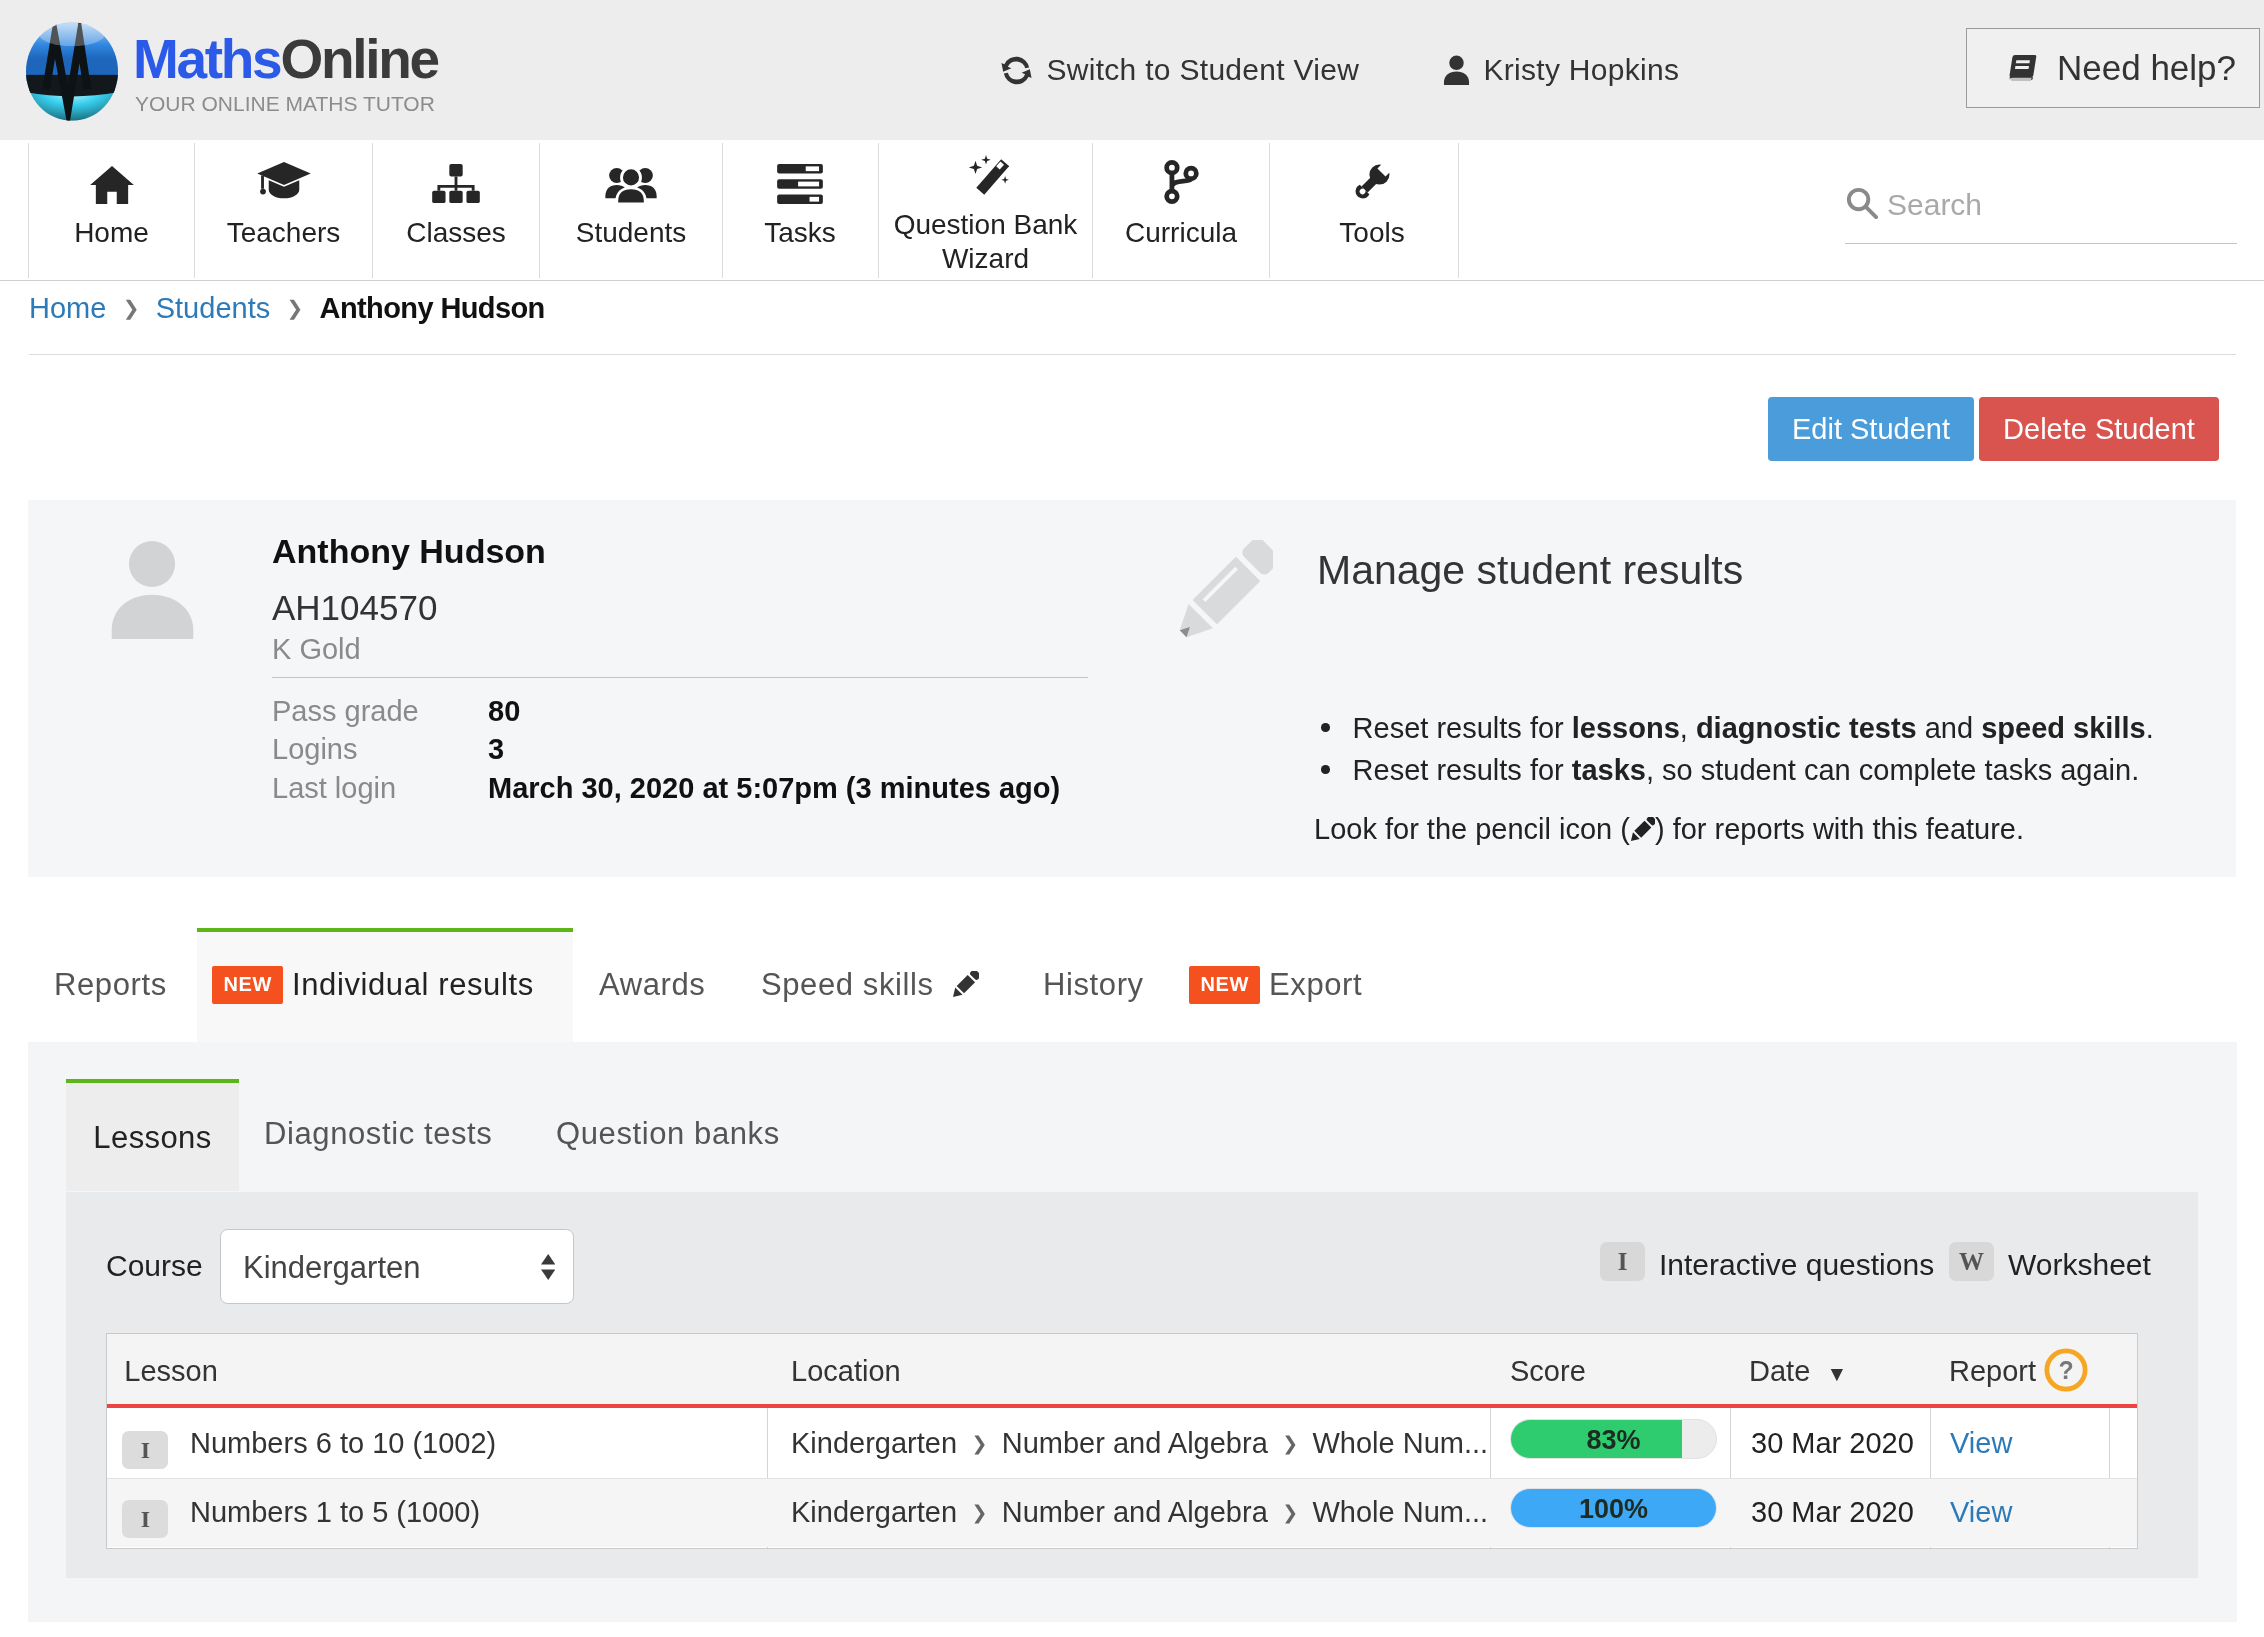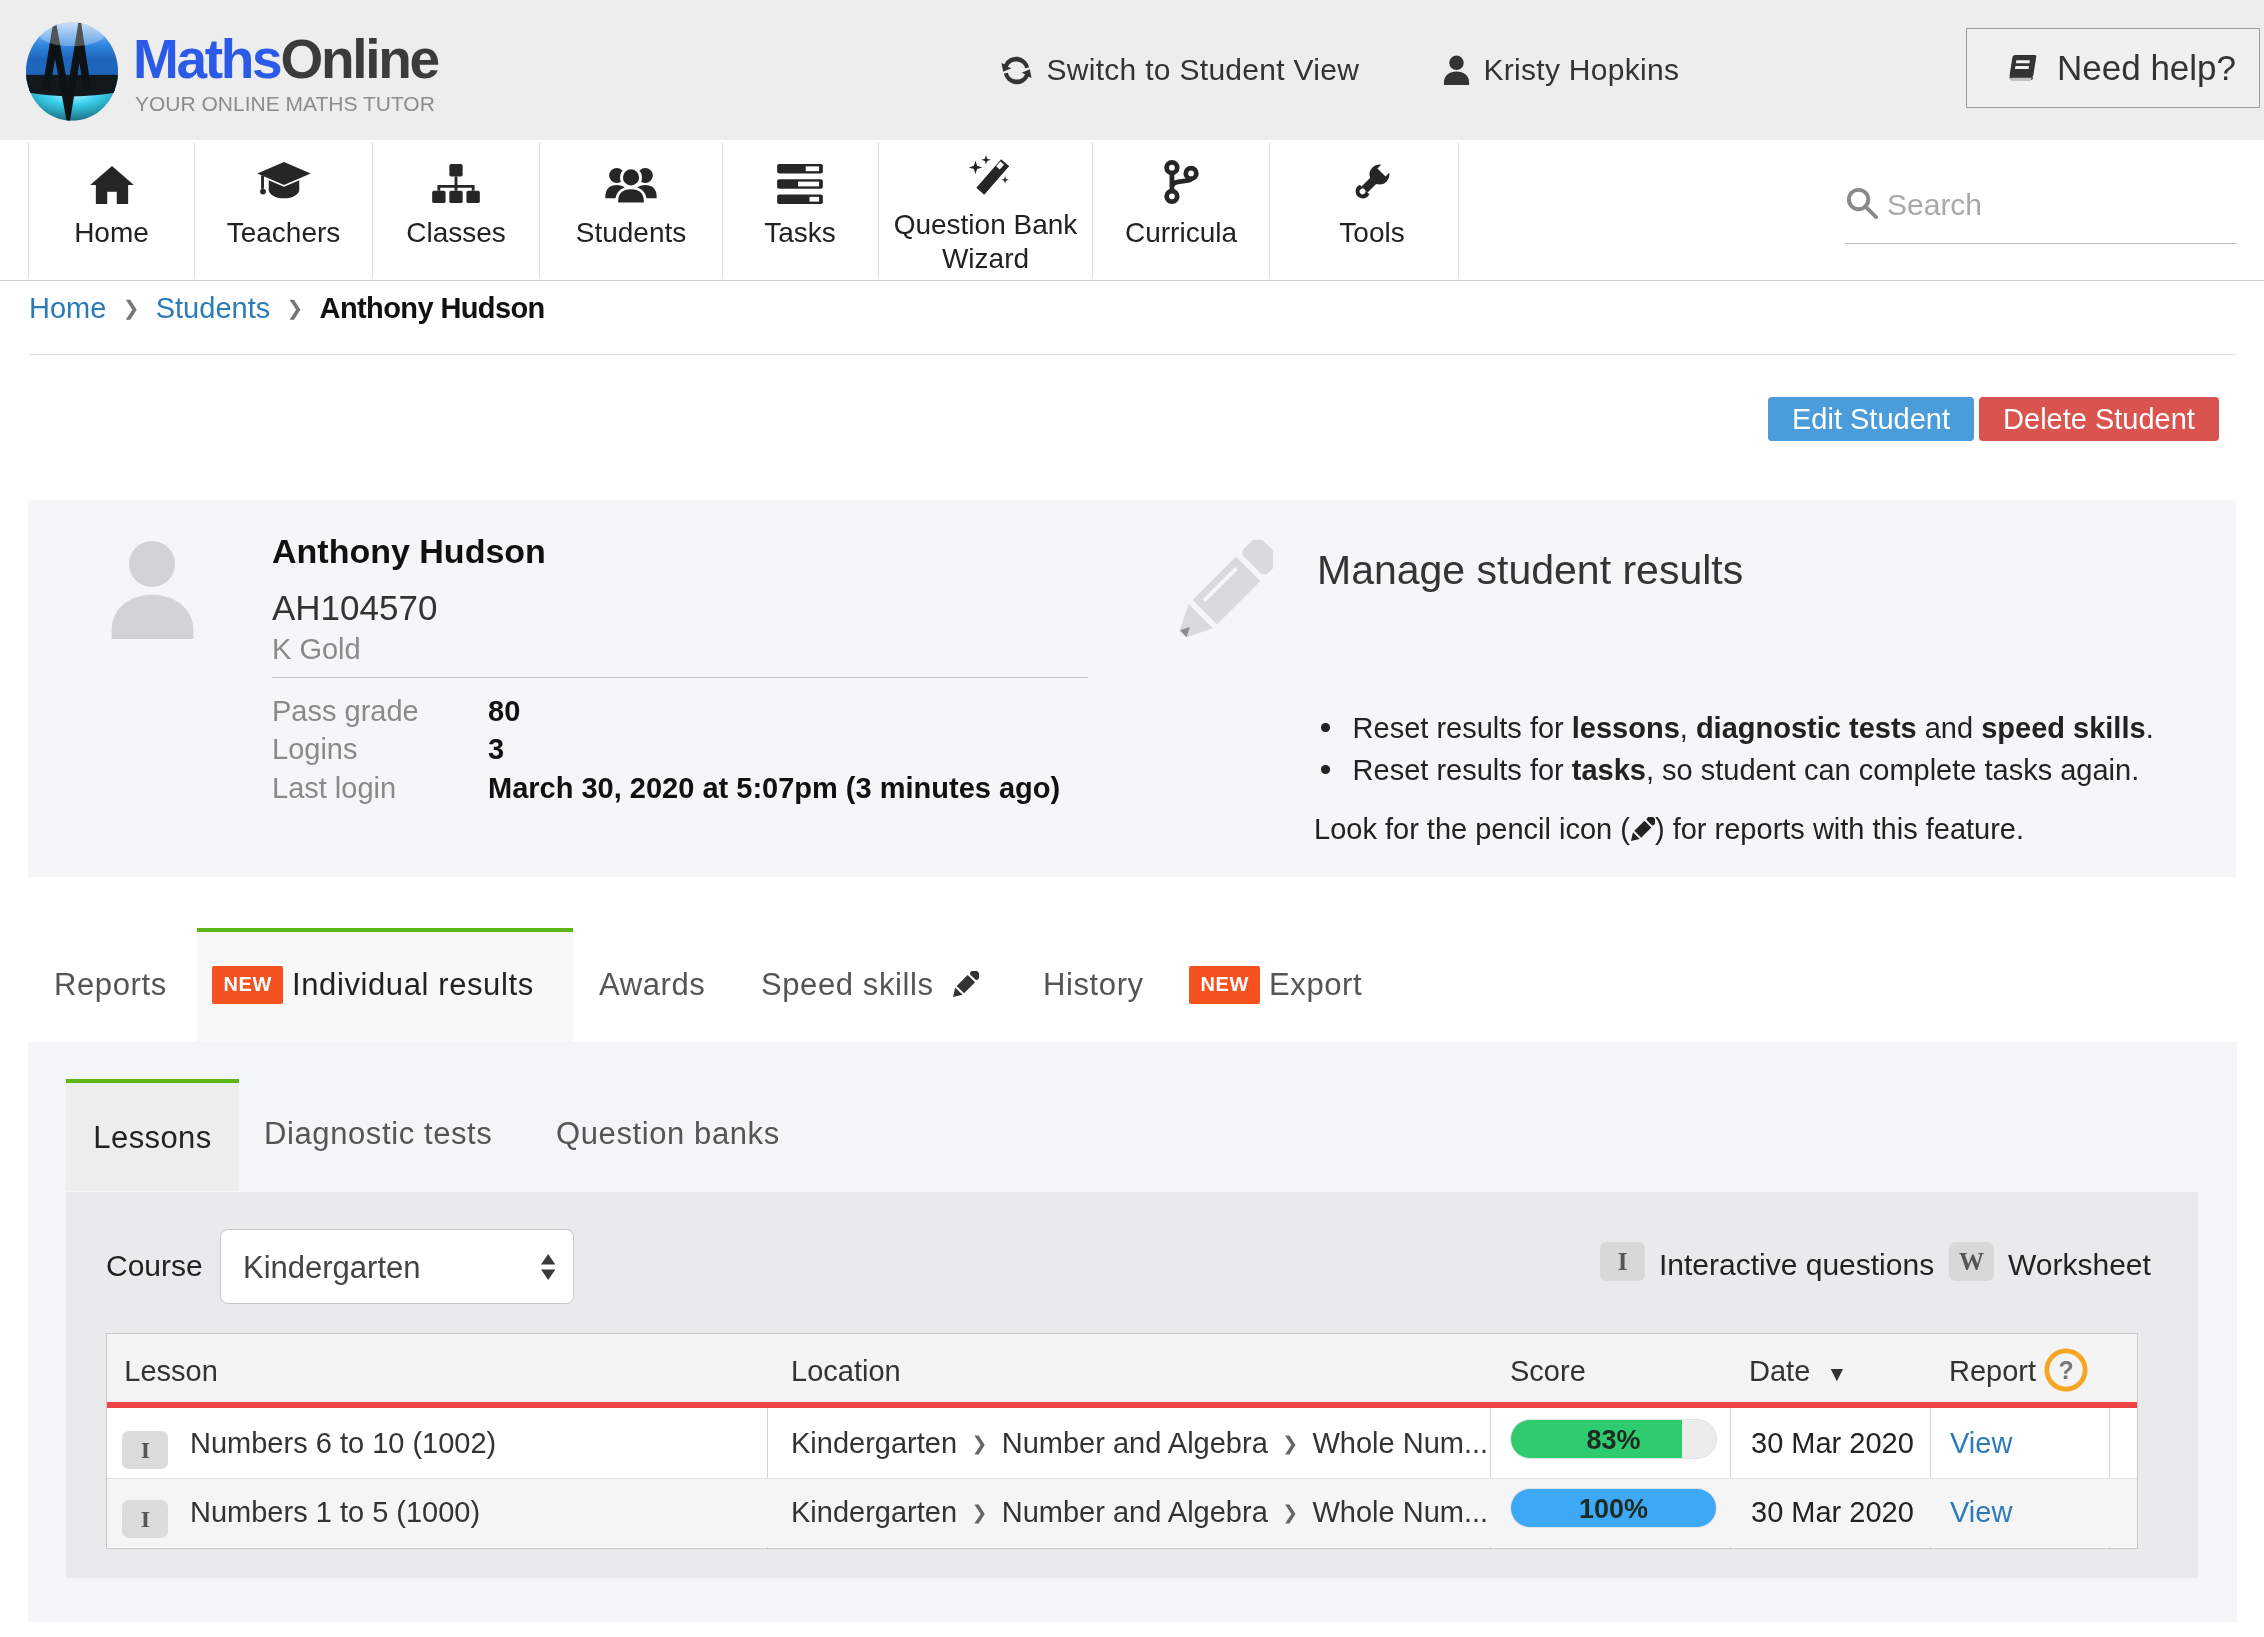--- a/index.html
+++ b/index.html
@@ -25,21 +25,21 @@
 #search .sph { position:absolute; left:42px; top:25px; font-size:30px; color:#a9a9a9; }
 
 
 #crumb { position:absolute; left:29px; top:292px; font-size:29px; color:#555; }
 #crumb a { color:#2d7ab9; text-decoration:none; }
 #crumb b { color:#111; letter-spacing:-0.6px; }
 #crumb .sep { color:#777; font-size:20px; padding:0 16.3px; position:relative; top:-2.9px; }
 #hr1 { position:absolute; left:29px; top:354px; width:2207px; height:1px; background:#dcdcdc; }
 
 
-.btn { position:absolute; top:397px; height:44px; color:#fff; font-size:29px; display:flex; align-items:center; justify-content:center; border-radius:3.8px; }
+.btn { position:absolute; top:397px; height:64px; color:#fff; font-size:29px; display:flex; align-items:center; justify-content:center; border-radius:3.8px; }
 #btnedit { left:1768px; width:206px; background:#4a9cdb; }
 #btndel { left:1979px; width:240px; background:#d9534f; }
 
 
 #panel { position:absolute; left:28px; top:500px; width:2208px; height:377px; background:#f5f6f8; }
 #pname { position:absolute; left:244px; top:32px; font-size:34px; font-weight:bold; color:#111; }
 #pid { position:absolute; left:244px; top:88px; font-size:35px; color:#333; }
 #pgold { position:absolute; left:244px; top:133px; font-size:29px; color:#8a8a8a; }
 #phr { position:absolute; left:244px; top:177px; width:816px; height:1px; background:#c4c4c4; }
 .prow { position:absolute; left:244px; font-size:29px; color:#8a8a8a; }
@@ -66,21 +66,21 @@
 
 #courselab { position:absolute; left:40px; top:57px; font-size:30px; color:#222; }
 #sel { position:absolute; left:154px; top:37px; width:354px; height:75px; background:#fff; border:1.9px solid #c6c6c6; border-radius:7.7px; }
 #sel .st { position:absolute; left:22px; top:20px; font-size:31px; color:#444; }
 .lgbadge { position:absolute; width:45px; height:39px; background:#d8d8d8; border-radius:6.7px; text-align:center; font-family:"Liberation Serif", serif; font-weight:bold; font-size:25px; color:#555; line-height:39px; top:50px; }
 .lgtext { position:absolute; top:56px; font-size:30px; color:#222; white-space:nowrap; }
 
 
 #tbl { position:absolute; left:40px; top:141px; width:2032px; height:216px; background:#fff; border:1px solid #c9c9c9; }
 .col { position:absolute; top:0; bottom:0; border-right:1px solid #d4d4d4; }
-#thead { position:absolute; left:0; right:0; top:0; height:74px; background:#f4f4f5; border-bottom:6px solid #ef4444; }
+#thead { position:absolute; left:0; right:0; top:0; height:74px; background:#f4f4f5; border-bottom:4px solid #ef4444; }
 .hlab { position:absolute; top:21px; font-size:29px; color:#333; }
 #row2 { position:absolute; left:0; right:0; top:144px; height:69px; background:#f5f5f6; border-top:1px solid #e3e3e3; }
 .ibadge { position:absolute; width:46px; height:38px; background:#dcdcdc; border-radius:6.7px; text-align:center; font-family:"Liberation Serif", serif; font-weight:bold; font-size:24px; color:#555; line-height:38px; }
 .ltext { position:absolute; font-size:29px; color:#333; white-space:nowrap; }
 .loc { position:absolute; font-size:29px; color:#333; white-space:nowrap; }
 .loc .c { color:#666; font-size:19px; padding:0 14.4px; position:relative; top:-2.9px; }
 .bar { position:absolute; left:1403px; width:207px; height:40px; background:#ececec; border:1px solid #e2e2e2; border-radius:20px; overflow:hidden; }
 .bar .fill { position:absolute; left:0; top:0; bottom:0; }
 .bar .pct { position:absolute; left:0; right:0; text-align:center; font-size:27px; font-weight:bold; color:#1d2b22; line-height:40px; }
 .dtext { position:absolute; left:1644px; font-size:29px; color:#222; white-space:nowrap; }

